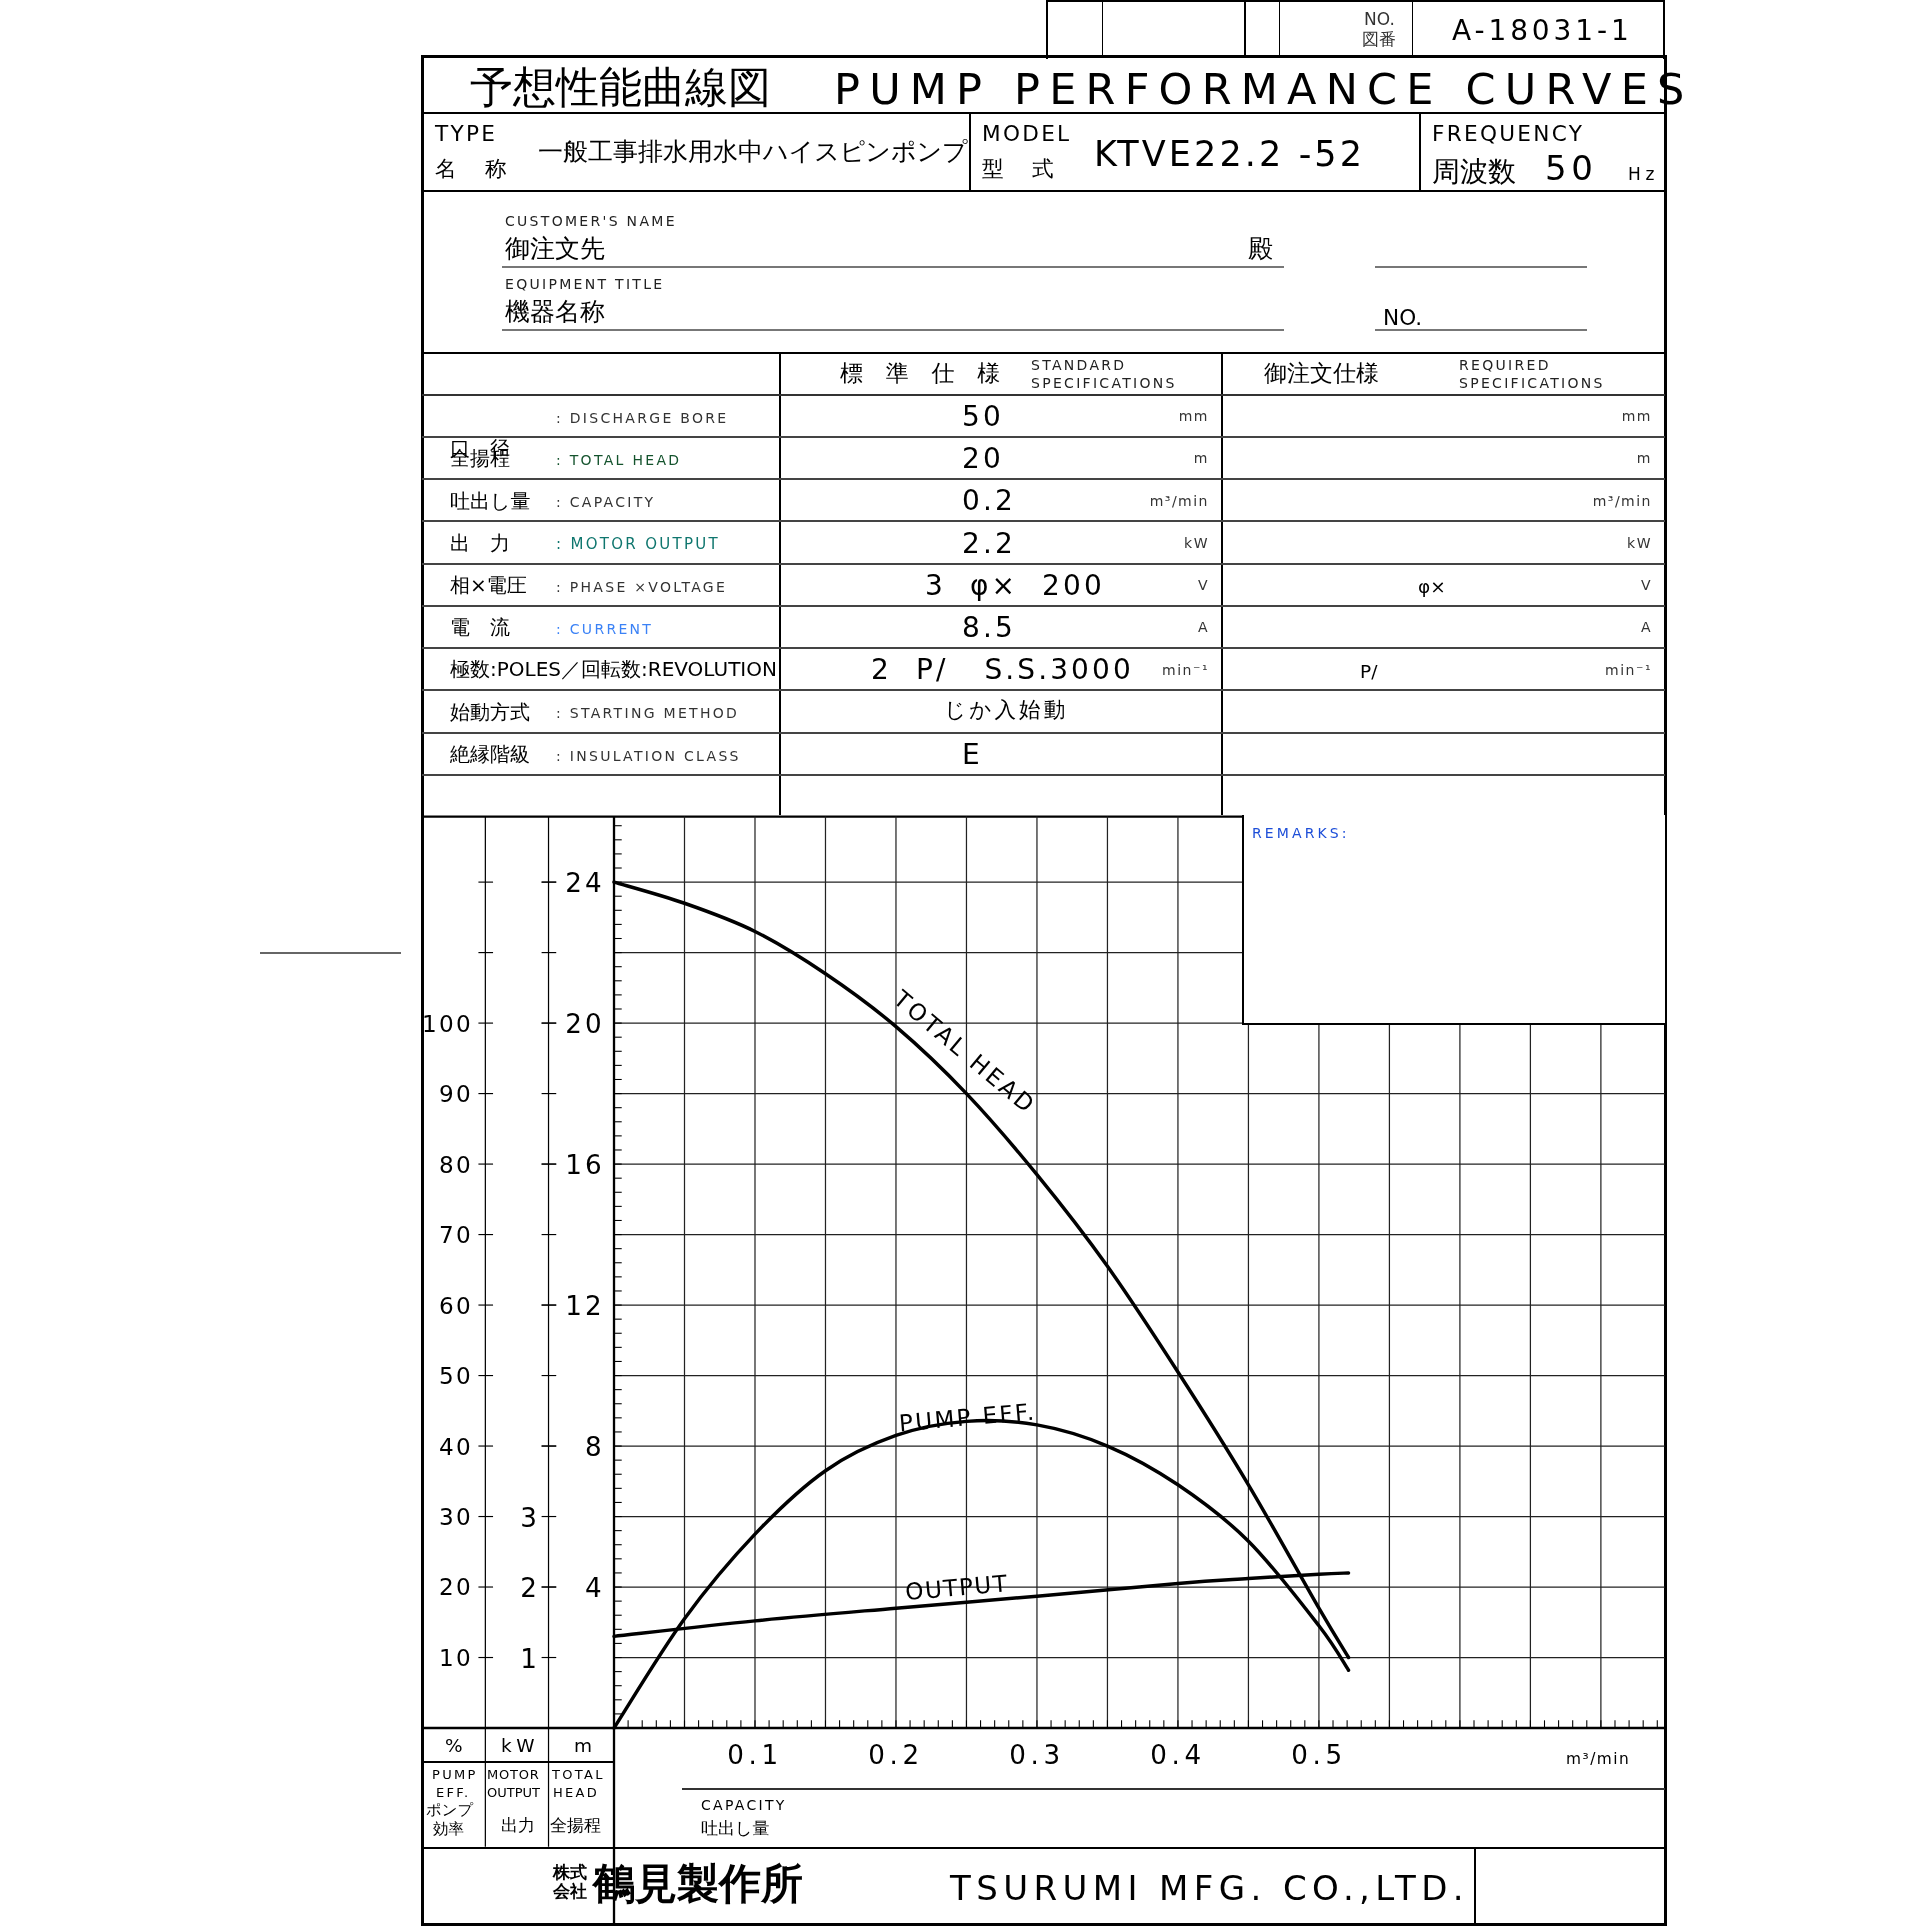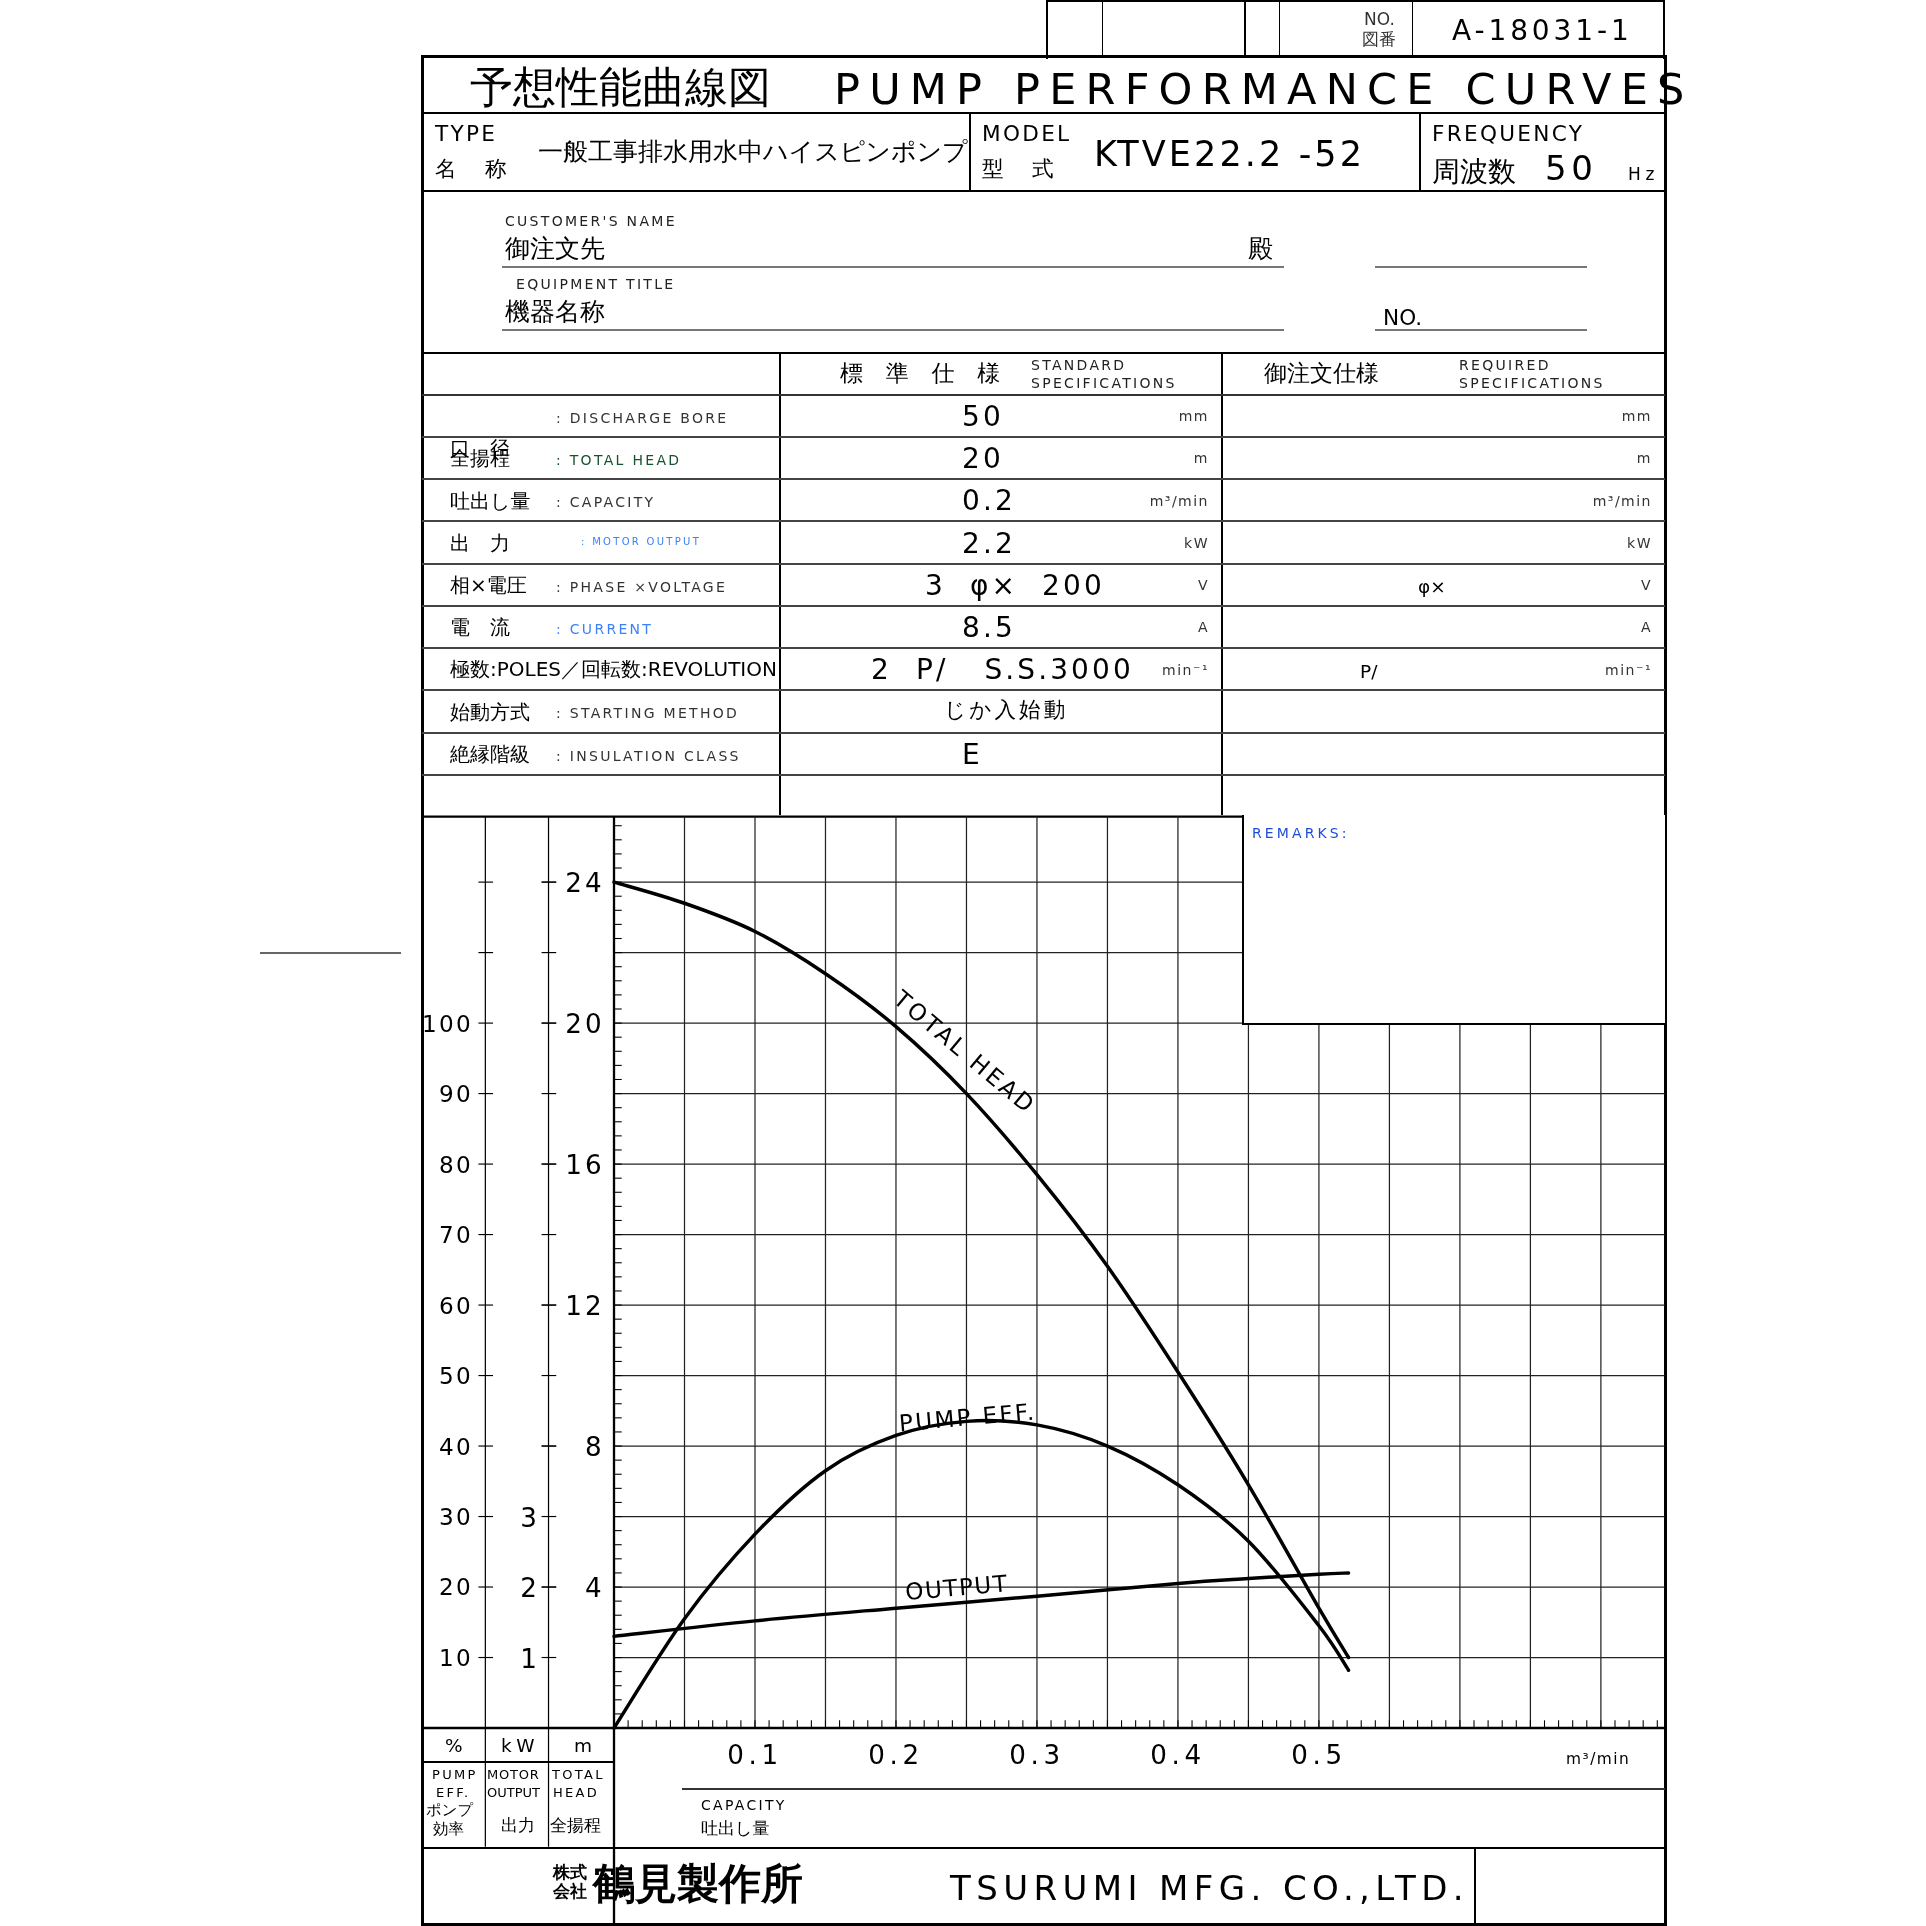--- a/index.html
+++ b/index.html
@@ -42,21 +42,21 @@
 <div class="t" style="left:1432px;top:158px;font-size:28px;">周波数</div>
 <div class="t" style="left:1545px;top:151px;font-size:34px;letter-spacing:4.6px;">50</div>
 <div class="t" style="left:1628px;top:166px;font-size:17px;letter-spacing:4.6px;">Hz</div>
 <div class="abs" style="left:422px;top:190px;width:1243px;height:2.3px;background:#000;"></div>
 
 <div class="t sm" style="left:505px;top:214px;">CUSTOMER'S NAME</div>
 <div class="t" style="left:505px;top:236px;font-size:25px;">御注文先</div>
 <div class="t" style="left:1248px;top:236px;font-size:25px;">殿</div>
 <div class="abs" style="left:502px;top:266px;width:782px;height:1.5px;background:#777;"></div>
 <div class="abs" style="left:1375px;top:266px;width:212px;height:1.5px;background:#777;"></div>
-<div class="t sm" style="left:516px;top:277px;text-align:right;">EQUIPMENT TITLE</div>
+<div class="t sm" style="left:505px;top:277px;text-align:right;">EQUIPMENT TITLE</div>
 <div class="t" style="left:505px;top:299px;font-size:25px;">機器名称</div>
 <div class="t" style="left:1383px;top:307px;font-size:21.6px;">NO.</div>
 <div class="abs" style="left:502px;top:329px;width:782px;height:1.5px;background:#777;"></div>
 <div class="abs" style="left:1375px;top:329px;width:212px;height:1.5px;background:#777;"></div>
 <div class="abs" style="left:422px;top:352px;width:1243px;height:2.3px;background:#000;"></div>
 
 <div class="abs" style="left:779px;top:353px;width:1.5px;height:462px;background:#000;"></div>
 <div class="abs" style="left:1221px;top:353px;width:1.5px;height:462px;background:#000;"></div>
 <div class="t" style="left:840px;top:362px;font-size:23px;letter-spacing:7.7px;">標 準 仕 様</div>
 <div class="t sm" style="left:1031px;top:358px;">STANDARD</div>
@@ -89,21 +89,21 @@
       <div class="t" style="left:450px;top:491px;font-size:20px;">吐出し量</div>
       <div class="t" style="left:556px;top:495px;font-size:14px;letter-spacing:2.3px;color:#333;">: CAPACITY</div>
       <div class="t" style="left:962px;top:487px;font-size:28px;letter-spacing:3.1px;white-space:pre;">0.2</div>
       <div class="t" style="right:717px;top:494px;font-size:14px;letter-spacing:1.5px;color:#333;">m³/min</div>
       <div class="t" style="left:1360px;top:494px;font-size:18.5px;"></div>
       <div class="t" style="right:274px;top:494px;font-size:14px;letter-spacing:1.5px;color:#333;">m³/min</div>
       <div class="abs" style="left:422px;top:520px;width:1243px;height:1.5px;background:#444;"></div>
     </div>
     <div>
       <div class="t" style="left:450px;top:533px;font-size:20px;">出　力</div>
-      <div class="t" style="left:556px;top:537px;font-size:10px;letter-spacing:2.3px;color:#3b82f6;margin-left:25px;">: MOTOR OUTPUT</div>
+      <div class="t" style="left:556px;top:537px;font-size:15px;letter-spacing:2.3px;color:#0f766e;">: MOTOR OUTPUT</div>
       <div class="t" style="left:962px;top:530px;font-size:28px;letter-spacing:3.1px;white-space:pre;">2.2</div>
       <div class="t" style="right:717px;top:536px;font-size:14px;letter-spacing:1.5px;color:#333;">kW</div>
       <div class="t" style="left:1360px;top:536px;font-size:18.5px;"></div>
       <div class="t" style="right:274px;top:536px;font-size:14px;letter-spacing:1.5px;color:#333;">kW</div>
       <div class="abs" style="left:422px;top:563px;width:1243px;height:1.5px;background:#444;"></div>
     </div>
     <div>
       <div class="t" style="left:450px;top:575px;font-size:20px;">相×電圧</div>
       <div class="t" style="left:556px;top:580px;font-size:14px;letter-spacing:2.3px;color:#333;">: PHASE ×VOLTAGE</div>
       <div class="t" style="left:925px;top:572px;font-size:28px;letter-spacing:3.1px;white-space:pre;">3  φ×  200</div>

